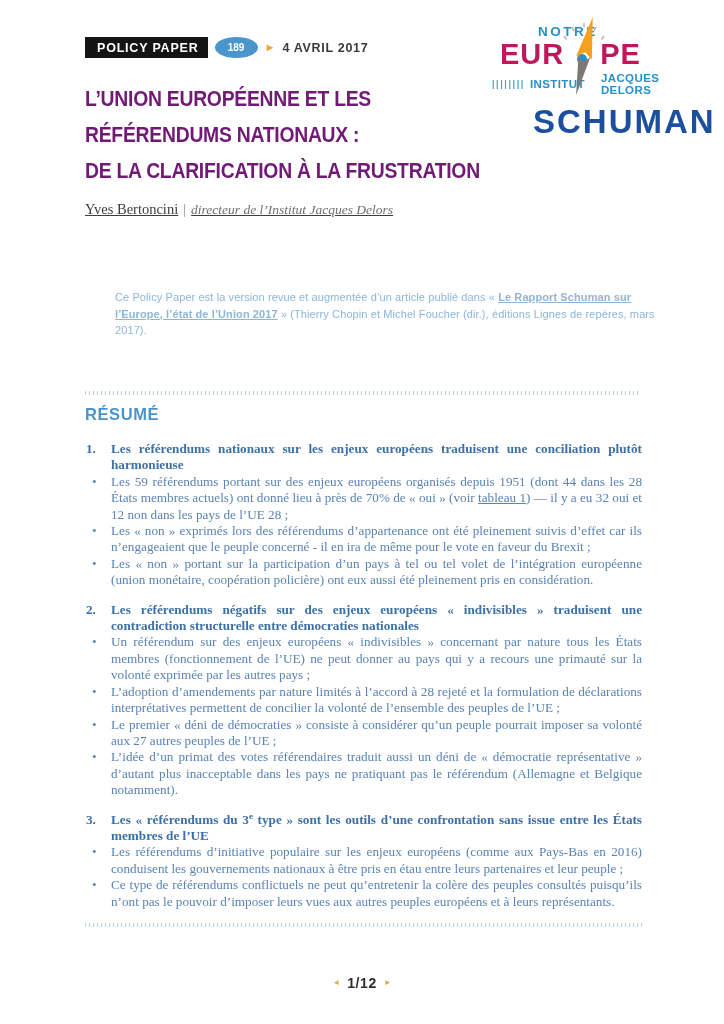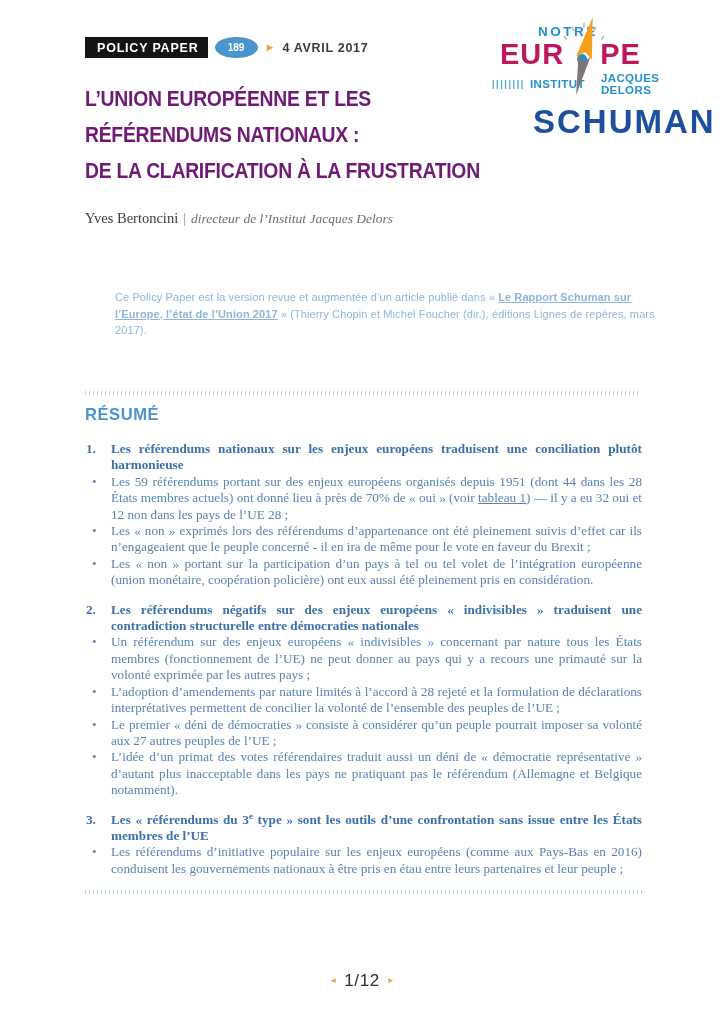--- a/index.html
+++ b/index.html
@@ -16,22 +16,22 @@
                  font-size:10px; font-weight:bold; display:flex; align-items:center; justify-content:center; }
   .date-arrow { color:#f2a33c; font-size:11px; line-height:1; }
   .pub-date { color:#3a3a3a; font-weight:bold; font-size:12.5px; letter-spacing:0.7px; }
 
   
   .title { position:absolute; top:81px; left:85px; width:640px; color:#701a75;
            font-weight:bold; font-size:22px; line-height:36px; }
   .title .tline { transform:scaleX(0.88); transform-origin:left center; white-space:nowrap; letter-spacing:-0.3px; }
 
   
-  .author { position:absolute; top:210px; left:85px; font-family:"Liberation Serif", serif;
-            font-size:14.5px; color:#3d3d3c; }
+  .author { position:absolute; top:201px; left:85px; font-family:"Liberation Serif", serif;
+            font-size:14.5px; color:#3d3d3c;text-decoration:underline; }
   .author .sep { color:#8a8a8a; margin:0 5px; }
   .author .role { font-style:italic; color:#6e6e6d; font-size:13.5px; }
 
   
   .note { position:absolute; top:289px; left:85px; width:558px; color:#8cb6da;
           font-size:11px; line-height:16.5px; letter-spacing:0.1px;margin-left:30px; }
   .note-link { font-weight:bold; text-decoration:underline; cursor:pointer; }
 
   
   .dotted { height:4px;
@@ -52,21 +52,21 @@
   .bullet { position:relative; padding-left:26px; }
   .bullet::before { content:"\2022"; position:absolute; left:7px; color:#5a83b3; }
   .inline-link { text-decoration:underline; cursor:pointer; }
   sup.e { font-size:9px; vertical-align:super; line-height:0; }
   .rule2 { margin-top:9px; }
 
   
   .footer { position:absolute; bottom:33px; left:0; width:724px; display:flex;
             justify-content:center; align-items:center; gap:7px; }
   .f-arrow { color:#e9a94a; font-size:8px; line-height:1; }
-  .f-num { color:#2e2e2e; font-weight:normal; font-size:17px; letter-spacing:0.6px; }
+  .f-num { color:#2e2e2e; font-weight:bold; font-size:14px; letter-spacing:0.6px; }
 
   
   .logo { position:absolute; top:24px; right:14px; width:218px; }
   .ne-block { position:relative; }
   .ne-notre { margin-left:46px; color:#2591cb; font-weight:bold; font-size:13.5px; letter-spacing:2.5px; }
   .ne-europe { display:flex; margin-left:8px; color:#be185d;
                font-weight:bold; font-size:29px; letter-spacing:1px; line-height:30px; }
   .ne-gap { width:36px; display:flex; justify-content:center; align-items:flex-end; height:28px; }
   .ne-dot { width:10px; height:10px; border-radius:50%; background:#2591cb; margin-bottom:3px; }
   .needle-svg { position:absolute; top:-14px; left:63px; width:58px; height:88px; z-index:2; }
@@ -169,20 +169,21 @@
         <div class="bullet">Le premier « déni de démocraties » consiste à considérer qu’un peuple pourrait imposer sa volonté aux 27 autres peuples de l’UE ;</div>
         <div class="bullet">L’idée d’un primat des votes référendaires traduit aussi un déni de « démocratie représentative » d’autant plus inacceptable dans les pays ne pratiquant pas le référendum (Allemagne et Belgique notamment).</div>
       </div>
 
       <div class="section">
         <div class="sec-heading">
           <span class="sec-num">3.</span>
           <span>Les « référendums du 3</span><sup class="e">e</sup><span> type » sont les outils d’une confrontation sans issue entre les États membres de l’UE</span>
         </div>
         <div class="bullet">Les référendums d’initiative populaire sur les enjeux européens (comme aux Pays-Bas en 2016) conduisent les gouvernements nationaux à être pris en étau entre leurs partenaires et leur peuple ;</div>
+        <div class="bullet">Ce type de référendums conflictuels ne peut qu’entretenir la colère des peuples consultés puisqu’ils n’ont pas le pouvoir d’imposer leurs vues aux autres peuples européens et à leurs représentants.</div>
       </div>
 
     </div>
     <div class="rule2 dotted"></div>
   </div>
 
   <div class="footer">
     <span class="f-arrow">◄</span>
     <span class="f-num">1/12</span>
     <span class="f-arrow">►</span>

